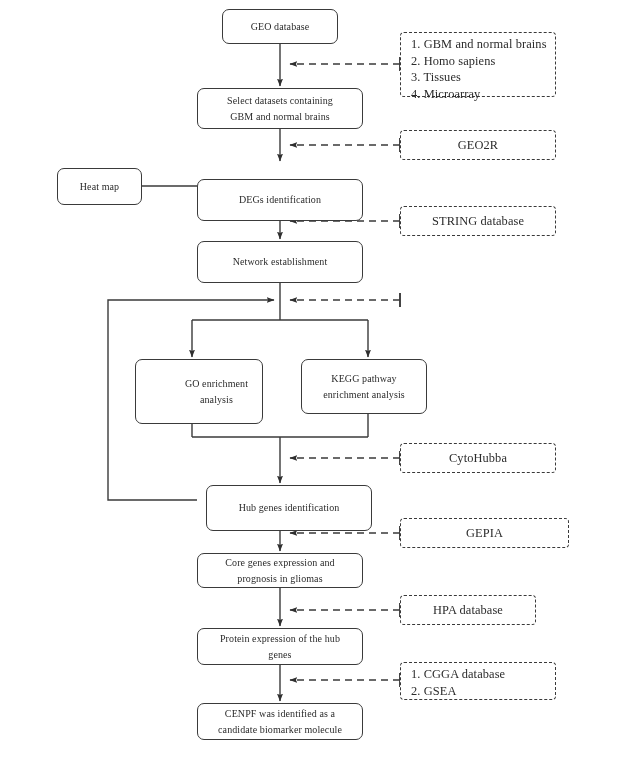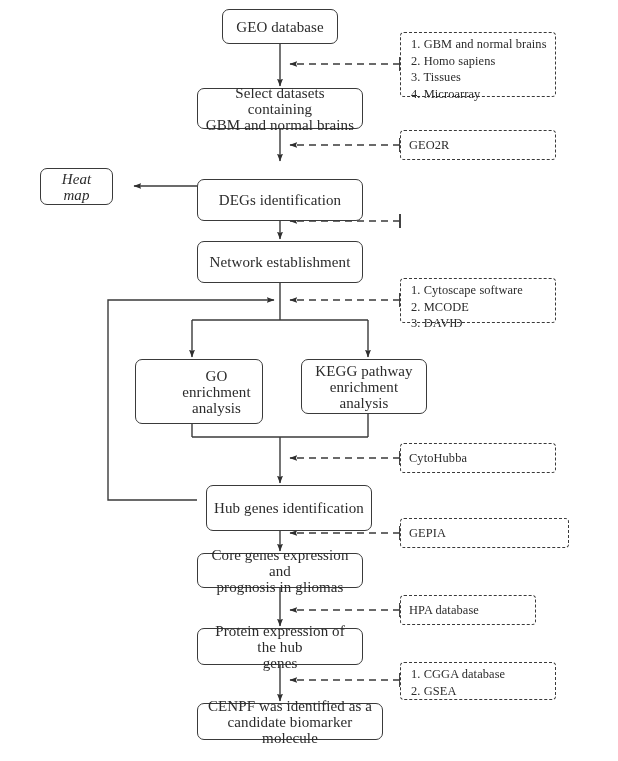--- a/index.html
+++ b/index.html
@@ -27,37 +27,38 @@
     position: absolute;
     box-sizing: border-box;
     border: 1.4px solid #3a3a3a;
     border-radius: 7px;
     background: #ffffff;
     display: flex;
     align-items: center;
     justify-content: center;
     text-align: center;
     color: #2b2b2b;
-    font-size: 15px;
+    font-size: 10px;
     line-height: 16px;
     letter-spacing: .1px;
     padding: 2px 6px;
   }
   .note {
     position: absolute;
     box-sizing: border-box;
     border: 1.9px dashed #3a3a3a;
     border-radius: 4px;
     background: #ffffff;
     color: #2b2b2b;
     font-size: 12.4px;
     line-height: 16.5px;
     letter-spacing: .1px;
     display: flex;
     align-items: center;
+    justify-content: center;
     text-align: center;
     padding: 11px 8px;
   }
   .note.list {
     justify-content: center;
     text-align: left;
     align-items: flex-start;
     padding: 3px 10px;
     overflow: visible;
   }
@@ -148,21 +149,21 @@
 
   <div class="node" style="left:222px; top:9px; width:116px; height:35px;">
     <span>GEO database</span>
   </div>
 
   <div class="node" style="left:197px; top:88px; width:166px; height:41px; white-space:pre-line;">
     <span>Select datasets containing
 GBM and normal brains</span>
   </div>
 
-  <div class="node" style="left:40px; top:168px; width:73px; height:37px;font-style:italic;">
+  <div class="node" style="left:57px; top:168px; width:85px; height:37px;">
     <span>Heat map</span>
   </div>
 
   <div class="node" style="left:197px; top:163px; width:166px; height:42px;margin-top:16px;">
     <span>DEGs identification</span>
   </div>
 
   <div class="node" style="left:197px; top:241px; width:166px; height:42px;">
     <span>Network establishment</span>
   </div>
@@ -184,46 +185,42 @@
   <div class="node" style="left:197px; top:553px; width:166px; height:35px; white-space:pre-line;">
     <span>Core genes expression and
 prognosis in gliomas</span>
   </div>
 
   <div class="node" style="left:197px; top:628px; width:166px; height:37px; white-space:pre-line;">
     <span>Protein expression of the hub
 genes</span>
   </div>
 
-  <div class="node" style="left:197px; top:703px; width:186px; height:37px; white-space:pre-line;justify-content:flex-end;">
+  <div class="node" style="left:197px; top:703px; width:166px; height:37px; white-space:pre-line;">
     <span>CENPF was identified as a
 candidate biomarker molecule</span>
   </div>
 
   <div class="note list" style="left:400px; top:32px; width:156px; height:65px;">
     <div class="lines">
       <span class="ln">1. GBM and normal brains</span>
       <span class="ln">2. Homo sapiens</span>
       <span class="ln">3. Tissues</span>
       <span class="ln">4. Microarray</span>
     </div>
   </div>
 
   <div class="note" style="left:400px; top:130px; width:156px; height:30px;">
     <span>GEO2R</span>
   </div>
 
-
-  <div class="note list" style="left:400px; top:278px; width:156px; height:45px;">
-    <div class="lines">
-      <span class="ln">1. Cytoscape software</span>
-      <span class="ln">2. MCODE</span>
-      <span class="ln">3. DAVID</span>
-    </div>
-  </div>
+  <div class="note" style="left:400px; top:206px; width:156px; height:30px;">
+    <span>STRING database</span>
+  </div>
+
 
   <div class="note" style="left:400px; top:443px; width:156px; height:30px;">
     <span>CytoHubba</span>
   </div>
 
   <div class="note" style="left:400px; top:518px; width:169px; height:30px;">
     <span>GEPIA</span>
   </div>
 
   <div class="note" style="left:400px; top:595px; width:136px; height:30px;">

